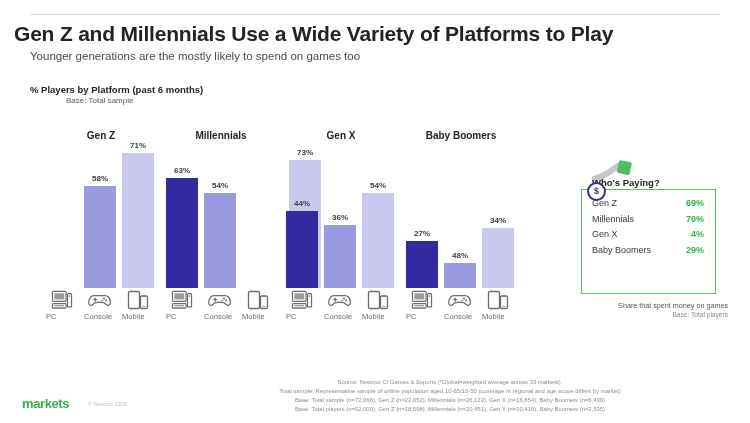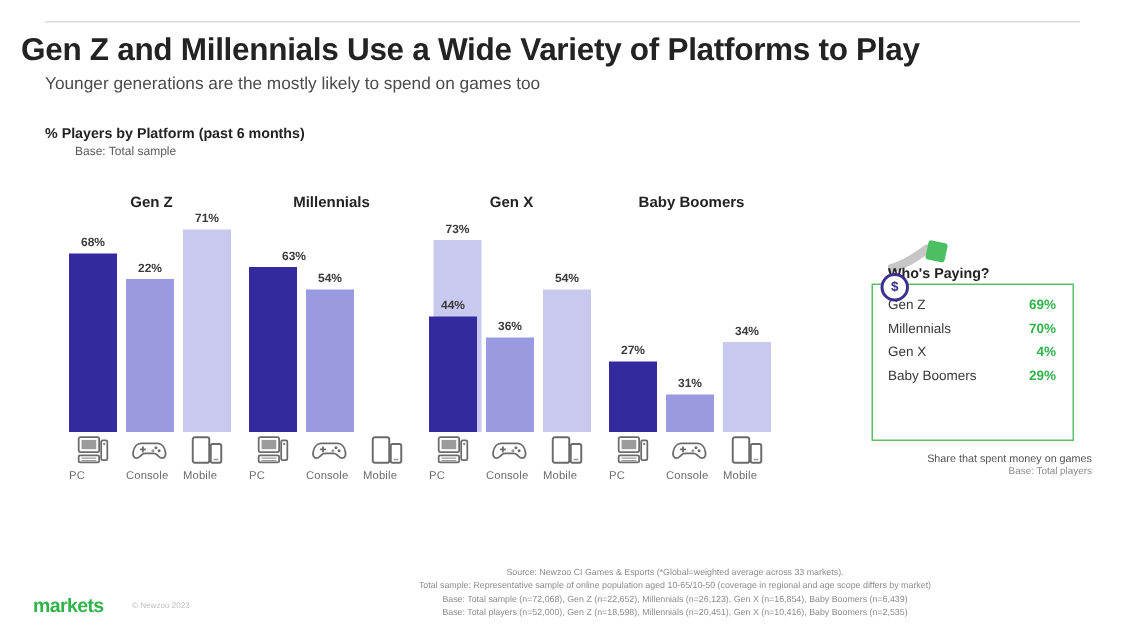--- a/index.html
+++ b/index.html
@@ -18,21 +18,21 @@
   }
   .subtitle{
     position:absolute;left:30px;top:50px;width:680px;
     font-size:11.5px;color:#4a4a4a;font-weight:normal;
   }
   .kicker{
     position:absolute;left:30px;top:84px;
     font-size:9.5px;font-weight:bold;color:#232323;
   }
   .kicker-sub{
-    position:absolute;left:30px;top:96px;
+    position:absolute;left:46px;top:96px;
     font-size:8px;color:#5c5c5c;padding-left:20px;
   }
 
   
   .chart{position:absolute;left:18px;top:130px;width:540px;height:200px;}
   .group{position:absolute;top:0;width:130px;height:200px;}
   .group-title{
     position:absolute;top:0;left:0;width:130px;text-align:center;
     font-size:10px;font-weight:bold;color:#232323;
   }
@@ -103,27 +103,23 @@
 
   <div class="title">Gen Z and Millennials Use a Wide Variety of Platforms to Play</div>
   <div class="subtitle">Younger generations are the mostly likely to spend on games too</div>
   <div class="kicker">% Players by Platform (past 6 months)</div>
   <div class="kicker-sub">Base: Total sample</div>
 
   <div class="chart" id="chart">
       <div class="group" style="left: 18px;">
         <div class="group-title">Gen Z</div>
         <div class="plot">
-          <div class="bar-slot" style="left: 10px;">
-            <div class="bar" style="height: 119px; background: rgb(52, 42, 160);"></div>
-            <div class="bar-val" style="bottom: 122px;">68%</div>
-          </div>
           <div class="bar-slot" style="left: 48px;">
             <div class="bar" style="height: 102px; background: rgb(154, 154, 224);"></div>
-            <div class="bar-val" style="bottom: 105px;">22%</div>
+            <div class="bar-val" style="bottom: 105px;">58%</div>
           </div>
           <div class="bar-slot" style="left: 86px;">
             <div class="bar" style="height: 135px; background: rgb(201, 201, 240);"></div>
             <div class="bar-val" style="bottom: 138px;">71%</div>
           </div>
         </div>
         <div class="icons">
           <div class="icon-slot" style="left: 10px;">
             <svg width="22" height="20" viewBox="0 0 24 22">
               <rect x="1.5" y="1.5" width="15" height="11" rx="1.2" fill="none" stroke="#6b6b6b" stroke-width="1.3"></rect>
@@ -155,21 +151,21 @@
             </svg>
             <div class="plat-label">Mobile</div>
           </div>
         </div>
       </div>
       <div class="group" style="left: 138px;">
         <div class="group-title">Millennials</div>
         <div class="plot">
           <div class="bar-slot" style="left: 10px;">
             <div class="bar" style="height: 110px; background: rgb(52, 42, 160);"></div>
-            <div class="bar-val" style="bottom: 113px; text-align: right;">63%</div>
+            <div class="bar-val" style="bottom: 113px;">63%</div>
           </div>
           <div class="bar-slot" style="left: 48px;">
             <div class="bar" style="height: 95px; background: rgb(154, 154, 224);"></div>
             <div class="bar-val" style="bottom: 98px;">54%</div>
           </div>
           <div class="bar-slot" style="left: 86px; margin-left: 47px;">
             <div class="bar" style="height: 128px; background: rgb(201, 201, 240);"></div>
             <div class="bar-val" style="bottom: 131px;">73%</div>
           </div>
         </div>
@@ -259,21 +255,21 @@
       </div>
       <div class="group" style="left: 378px;">
         <div class="group-title">Baby Boomers</div>
         <div class="plot">
           <div class="bar-slot" style="left: 10px;">
             <div class="bar" style="height: 47px; background: rgb(52, 42, 160);"></div>
             <div class="bar-val" style="bottom: 50px;">27%</div>
           </div>
           <div class="bar-slot" style="left: 48px;">
             <div class="bar" style="height: 25px; background: rgb(154, 154, 224);"></div>
-            <div class="bar-val" style="bottom: 28px;">31%</div>
+            <div class="bar-val" style="bottom: 28px;">48%</div>
           </div>
           <div class="bar-slot" style="left: 86px;">
             <div class="bar" style="height: 60px; background: rgb(201, 201, 240);"></div>
             <div class="bar-val" style="bottom: 63px;">34%</div>
           </div>
         </div>
         <div class="icons">
           <div class="icon-slot" style="left: 10px;">
             <svg width="22" height="20" viewBox="0 0 24 22">
               <rect x="1.5" y="1.5" width="15" height="11" rx="1.2" fill="none" stroke="#6b6b6b" stroke-width="1.3"></rect>

